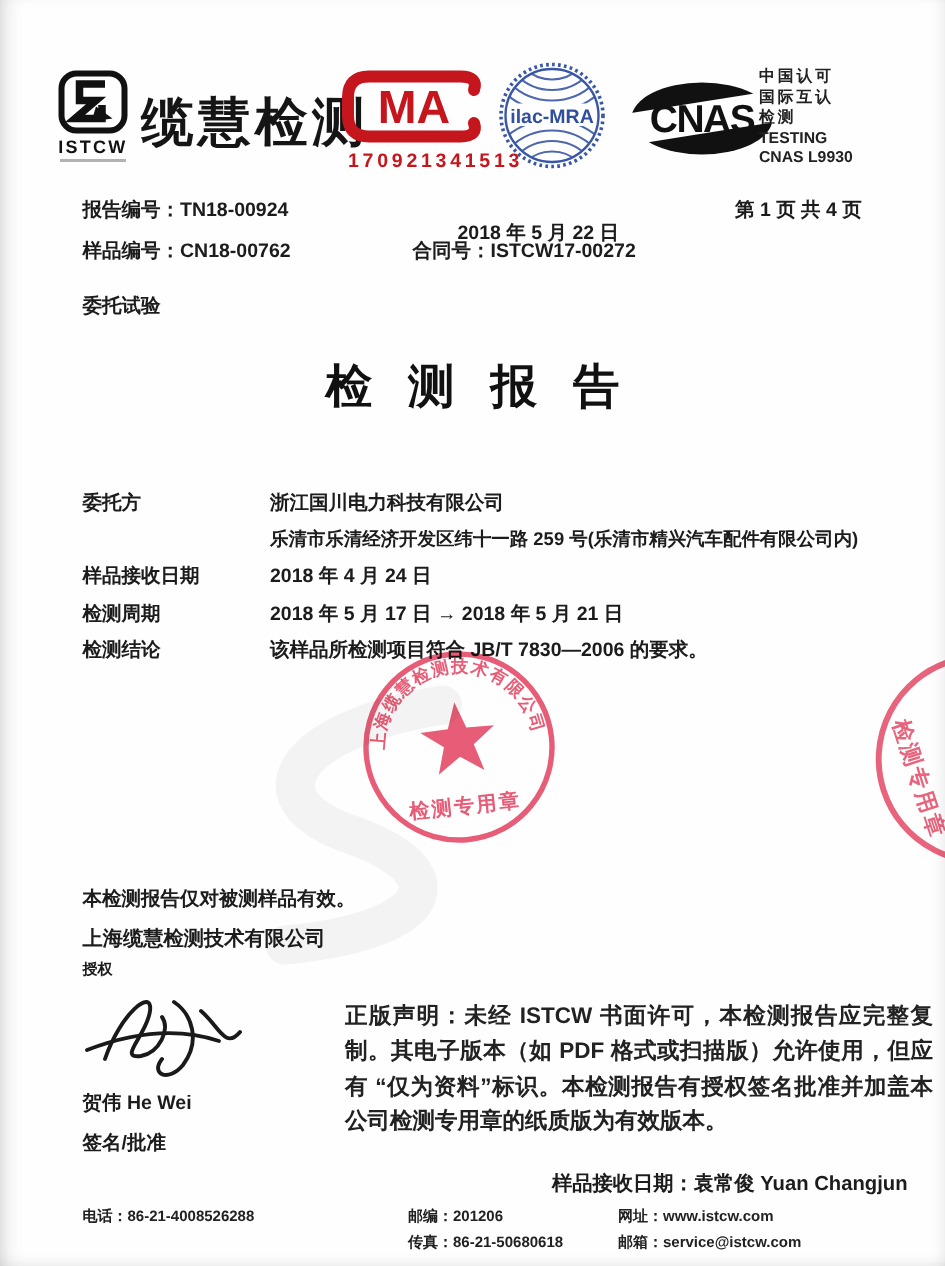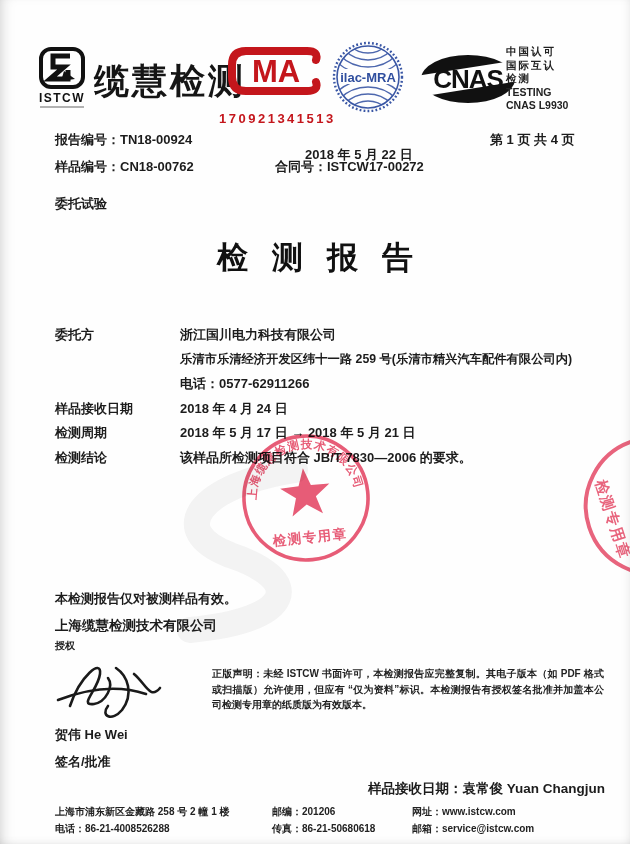--- a/index.html
+++ b/index.html
@@ -6,21 +6,21 @@
   .page{
     position:relative;width:630px;height:844px;margin:0 auto;
     background:#fefefe;overflow:hidden;color:#1c1c1c;
     font-family:"Liberation Sans","DejaVu Sans",sans-serif;
     box-shadow:inset 10px 0 16px -12px rgba(0,0,0,.28), inset -8px 0 12px -10px rgba(0,0,0,.14), inset 0 -8px 12px -10px rgba(0,0,0,.12);
   }
   .abs{position:absolute;}
 
   
   .brand-name{left:94px;top:58px;font-size:35px;font-weight:700;letter-spacing:3px;color:#151515;}
-  .cma-number{left:219px;top:99px;font-size:13px;font-weight:700;letter-spacing:2.5px;color:#c4161c;margin-top:12px;}
+  .cma-number{left:232px;top:99px;font-size:13px;font-weight:700;letter-spacing:2.5px;color:#c4161c;}
   .accred{left:506px;top:45px;width:80px;font-size:10.5px;line-height:13.5px;font-weight:700;color:#222;}
   .accred .serif{font-family:"Liberation Serif","DejaVu Serif",serif;letter-spacing:2px;}
 
   
   .meta{font-size:13px;font-weight:700;white-space:nowrap;}
 
   
   .title{left:0;top:237px;width:100%;text-align:center;font-size:31px;font-weight:700;letter-spacing:24px;text-indent:24px;color:#111;}
 
   
@@ -31,21 +31,21 @@
 
   
   .stamp1{left:226px;top:418px;width:160px;height:160px;mix-blend-mode:multiply;opacity:.92;transform:rotate(-6deg);}
   .stamp2{left:566px;top:418px;width:176px;height:176px;mix-blend-mode:multiply;opacity:.88;transform:rotate(72deg);}
 
   
   .validity{left:55px;top:590px;font-size:13px;font-weight:700;}
   .company-auth{left:55px;top:617px;font-size:13.5px;font-weight:700;}
   .authorize{left:55px;top:639px;font-size:10px;font-weight:700;}
   .signature{left:50px;top:646px;}
-  .disclaimer{left:212px;top:666px;width:392px;font-size:10px;line-height:1.55;font-weight:600;text-align:justify;color:#222;}
+  .disclaimer{left:230px;top:666px;width:392px;font-size:15px;line-height:1.55;font-weight:600;text-align:justify;color:#222;}
   .approver{left:55px;top:726px;font-size:13px;font-weight:700;}
   .sign-label{left:55px;top:753px;font-size:13px;font-weight:700;}
   .engineer{left:368px;top:780px;font-size:13.5px;font-weight:700;white-space:nowrap;}
 
   
   .footer-col{position:absolute;top:803px;font-size:10px;font-weight:700;line-height:17px;white-space:nowrap;color:#222;}
   .fc1{left:55px;} .fc2{left:272px;} .fc3{left:412px;}
 
   .watermark{left:80px;top:430px;pointer-events:none;}
 </style>
@@ -124,24 +124,20 @@
   <div class="abs fields">
     <div class="field-row">
       <div class="field-label">委托方</div>
       <div class="field-value">浙江国川电力科技有限公司</div>
     </div>
     <div class="field-row">
       <div class="field-label"></div>
       <div class="field-value" style="font-size:12.3px;">乐清市乐清经济开发区纬十一路 259 号(乐清市精兴汽车配件有限公司内)</div>
     </div>
     <div class="field-row">
-      <div class="field-label"></div>
-      <div class="field-value">电话：0577-62911266</div>
-    </div>
-    <div class="field-row">
       <div class="field-label">样品接收日期</div>
       <div class="field-value">2018 年 4 月 24 日</div>
     </div>
     <div class="field-row">
       <div class="field-label">检测周期</div>
       <div class="field-value">2018 年 5 月 17 日 → 2018 年 5 月 21 日</div>
     </div>
     <div class="field-row">
       <div class="field-label">检测结论</div>
       <div class="field-value">该样品所检测项目符合 JB/T 7830—2006 的要求。</div>
@@ -185,21 +181,20 @@
     </g>
   </svg>
 
   <div class="abs disclaimer">正版声明：未经 ISTCW 书面许可，本检测报告应完整复制。其电子版本（如 PDF 格式或扫描版）允许使用，但应有 “仅为资料”标识。本检测报告有授权签名批准并加盖本公司检测专用章的纸质版为有效版本。</div>
 
   <div class="abs approver">贺伟 He Wei</div>
   <div class="abs sign-label">签名/批准</div>
   <div class="abs engineer">样品接收日期：袁常俊 Yuan Changjun</div>
 
   <div class="footer-col fc1">
-    <div>上海市浦东新区金藏路 258 号 2 幢 1 楼</div>
     <div>电话：86-21-4008526288</div>
   </div>
   <div class="footer-col fc2">
     <div>邮编：201206</div>
     <div>传真：86-21-50680618</div>
   </div>
   <div class="footer-col fc3">
     <div>网址：www.istcw.com</div>
     <div>邮箱：service@istcw.com</div>
   </div>

